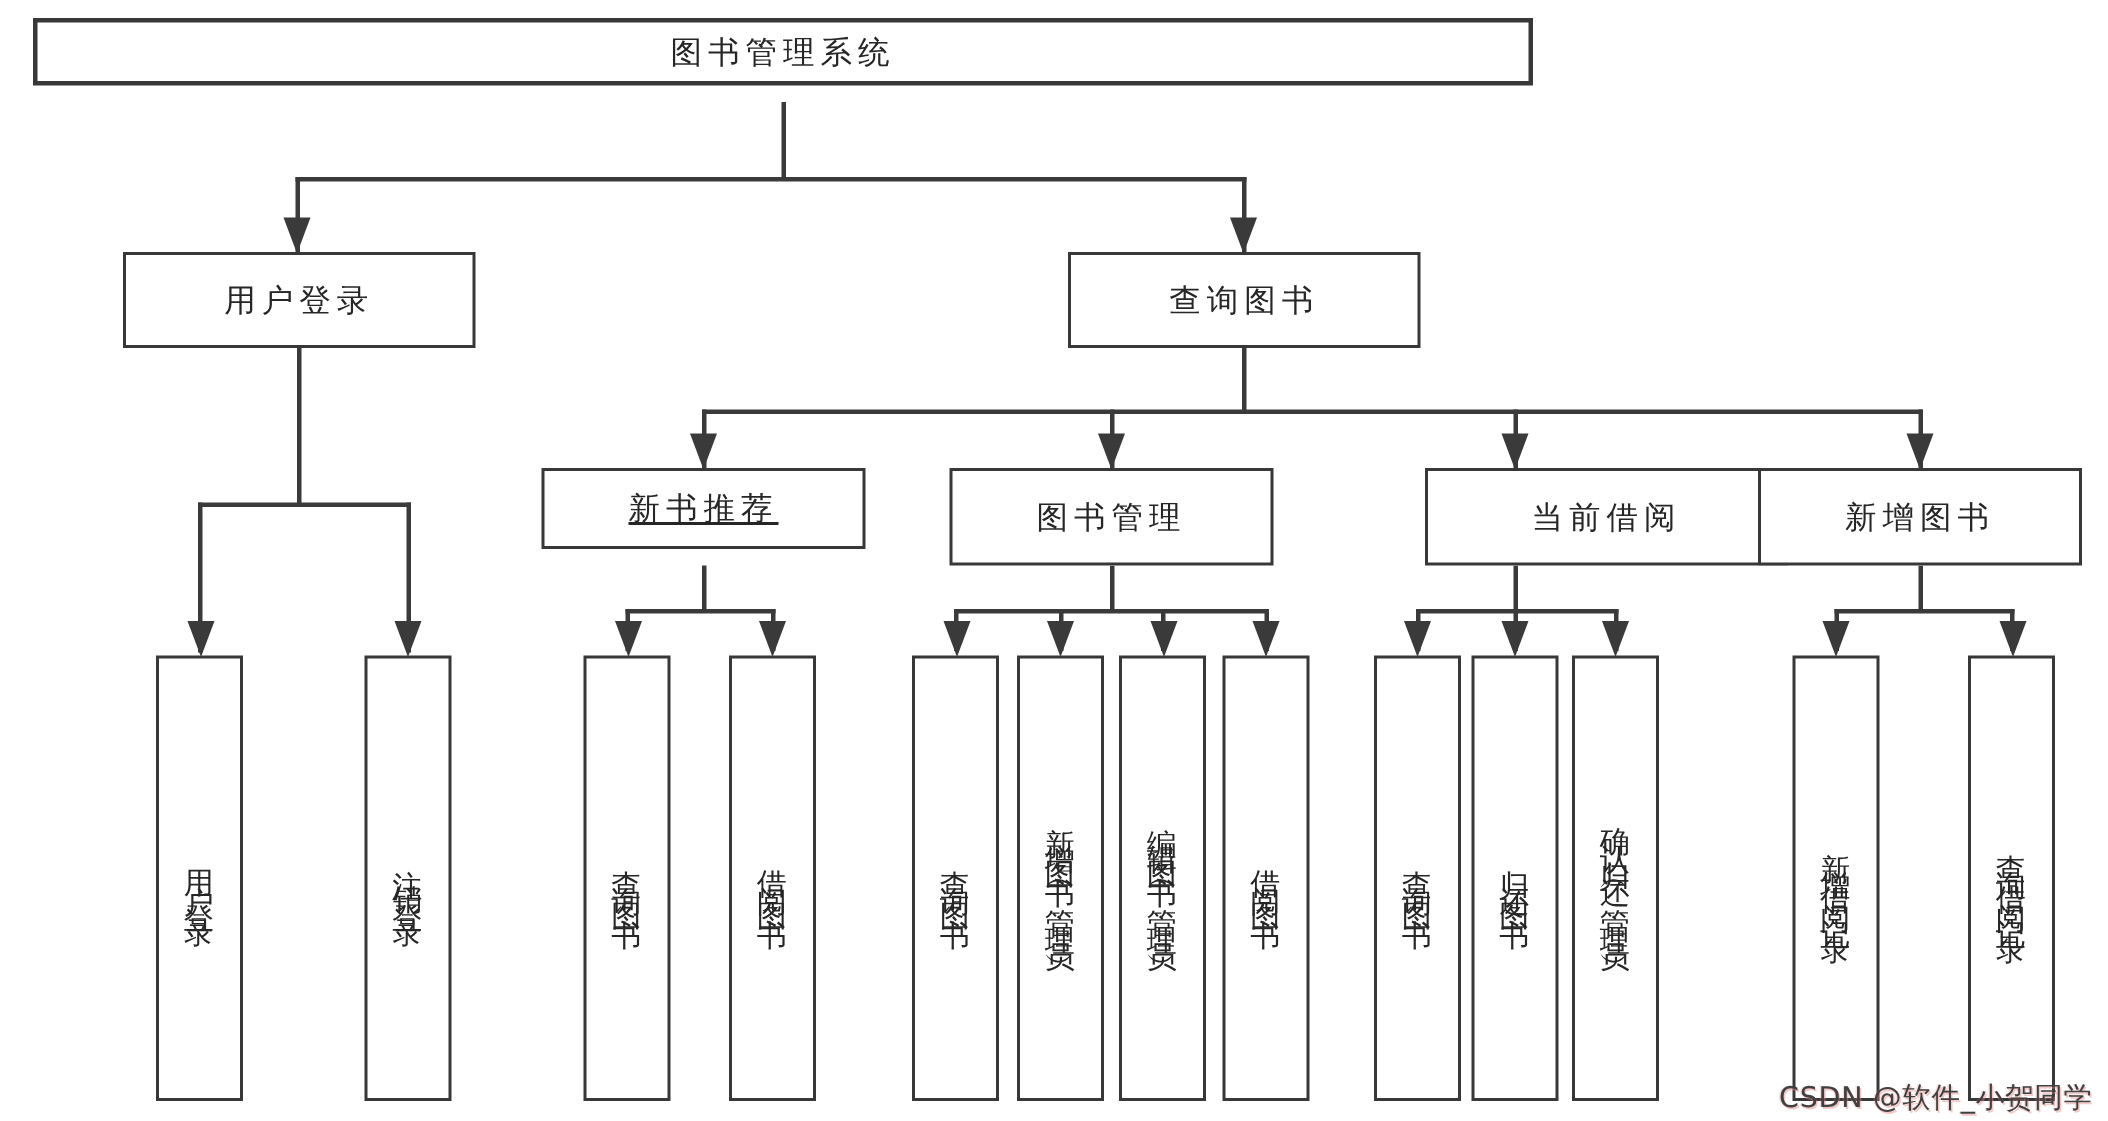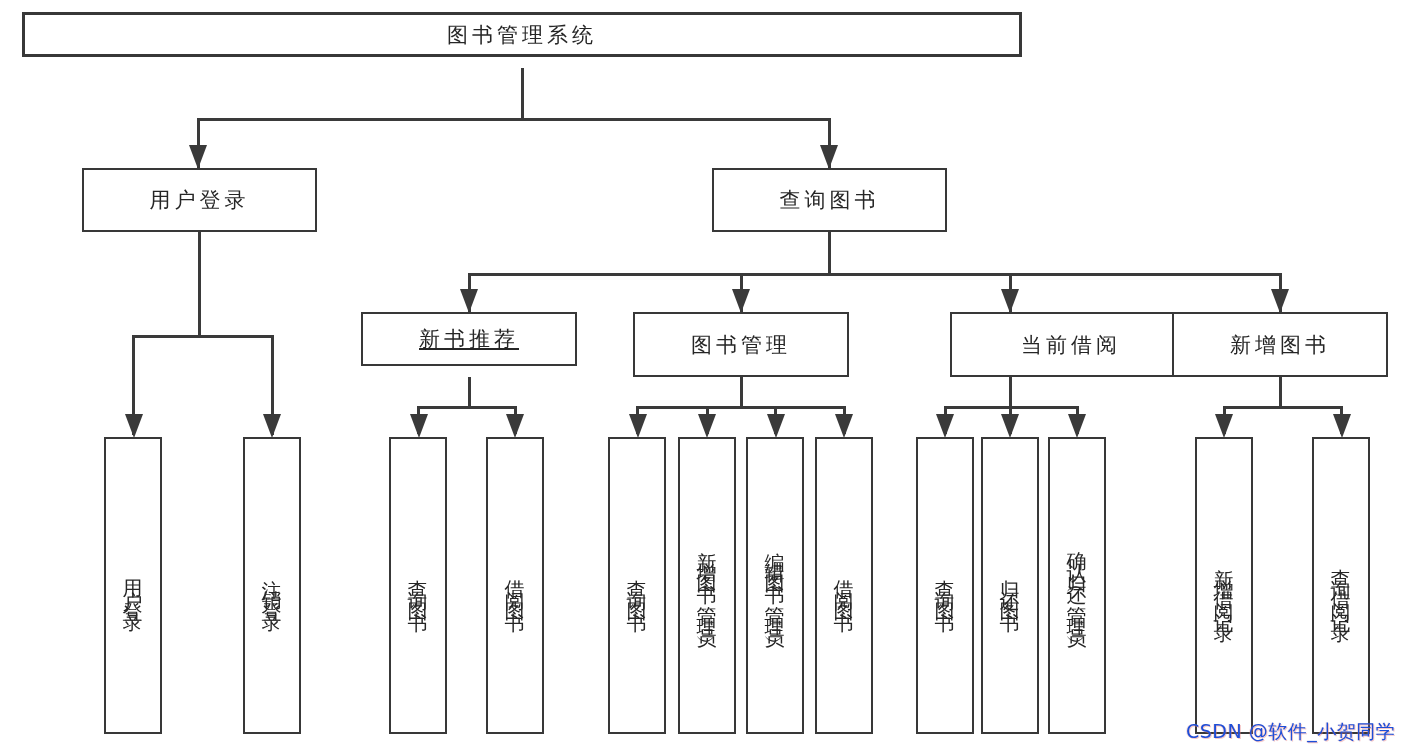--- a/index.html
+++ b/index.html
@@ -8,21 +8,21 @@
   .vl{position:absolute;width:3px;background:#3a3a3a;}
   .hl{position:absolute;height:3px;background:#3a3a3a;}
   .ar{position:absolute;width:0;height:0;border-left:9px solid transparent;border-right:9px solid transparent;border-top:24px solid #3a3a3a;}
   .bx{position:absolute;box-sizing:border-box;background:#ffffff;border:2.5px solid #383838;
       display:flex;align-items:center;justify-content:center;color:#262626;}
   .rootbx{border-width:3px;}
   .lbl{font-size:21px;letter-spacing:4px;white-space:nowrap;}
   .leaf{top:437px;width:58px;height:297px;}
   .vtext{writing-mode:vertical-rl;text-orientation:mixed;font-size:20px;line-height:1.1;
          letter-spacing:11px;white-space:nowrap;color:#262626;}
-  .wm{position:absolute;left:1186px;top:719px;font-size:19px;letter-spacing:0.5px;color:#1d4ed8;
+  .wm{position:absolute;left:1186px;top:719px;font-size:19px;letter-spacing:0.5px;color:#404040;
       text-shadow:1px 1px 0 rgba(233,130,130,0.45),-1px 0 0 rgba(233,130,130,0.25);
       white-space:nowrap;z-index:30;}
   .ln{z-index:1}.bx{z-index:10}.ar{z-index:20}
 </style>
 </head>
 <body>
 
 <div id="canvas">
 
   <div class="vl ln" style="left:520.5px;top:68px;height:52px;"></div>

